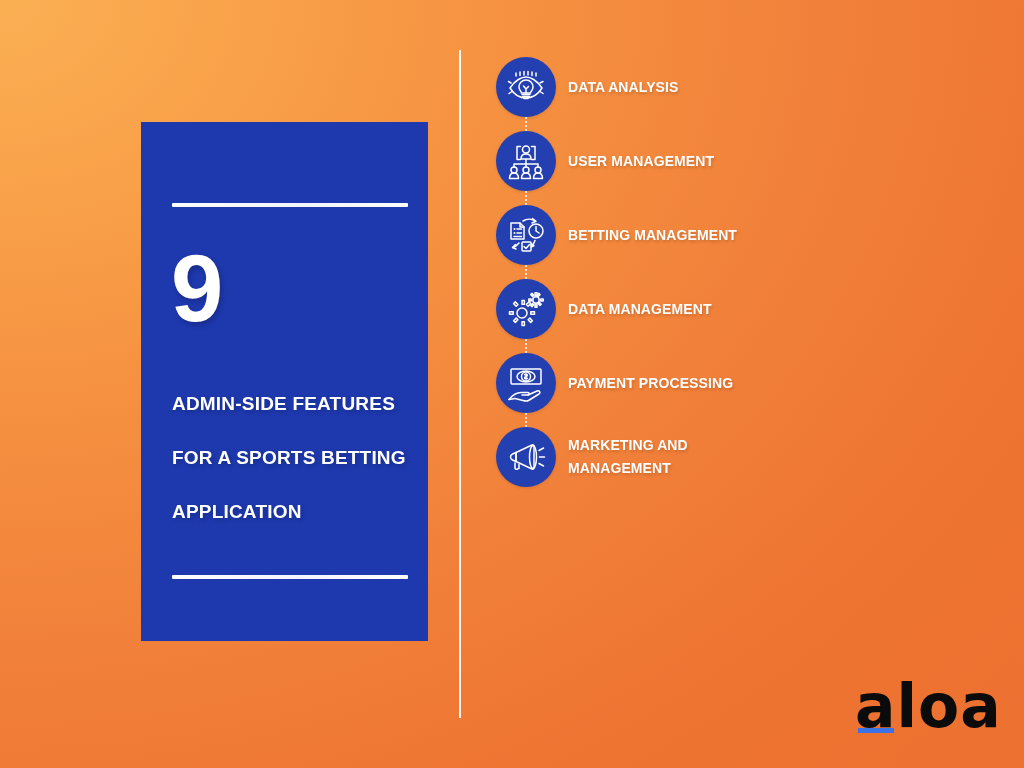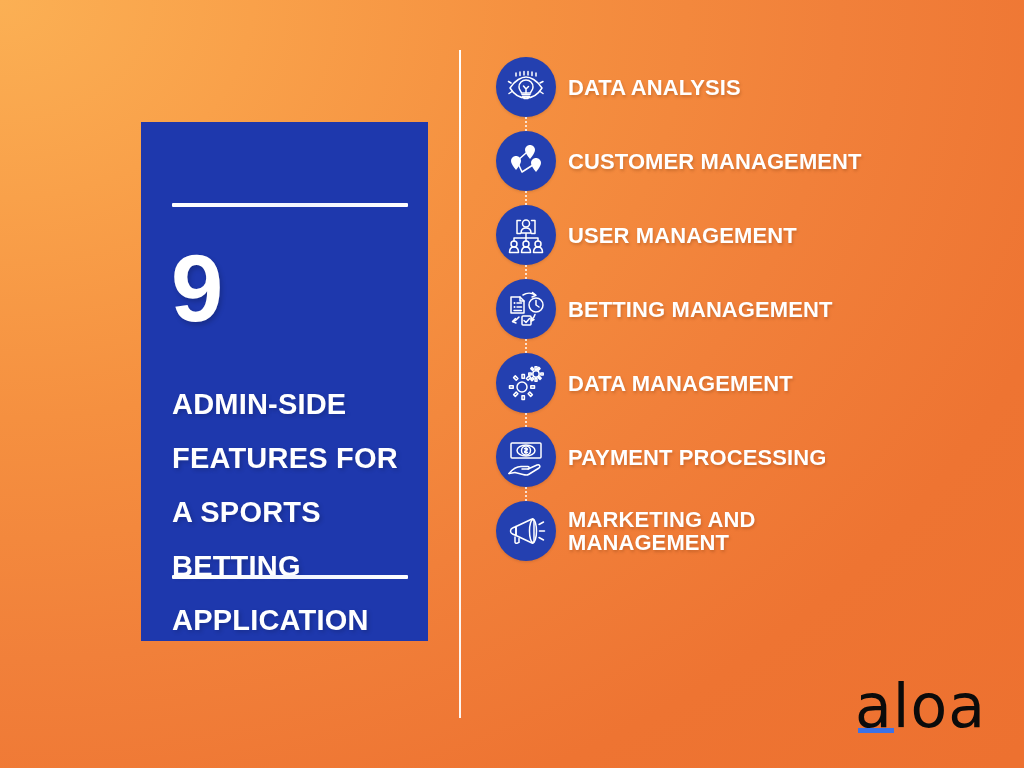--- a/index.html
+++ b/index.html
@@ -54,21 +54,21 @@
     line-height: 0.95;
     letter-spacing: -1px;
     text-shadow: 2px 3px 5px rgba(0,0,0,0.20);
   }
 
   .panel-heading {
     position: absolute;
     left: 31px;
     top: 255px;
     width: 246px;
-    font-size: 29px;
+    font-size: 19px;
     font-weight: bold;
     color: #ffffff;
     line-height: 54px;
     letter-spacing: 0.2px;
     text-shadow: 2px 2px 4px rgba(0,0,0,0.18);
   }
 
   
   .divider {
     position: absolute;
@@ -141,40 +141,40 @@
     stroke: none;
   }
 
   .feature-label {
     position: absolute;
     left: 72px;
     top: 0;
     height: 60px;
     display: flex;
     align-items: center;
-    font-size: 22px;
+    font-size: 14px;
     font-weight: bold;
     color: #ffffff;
     letter-spacing: 0.1px;
     line-height: 23px;
     text-shadow: 1px 2px 3px rgba(120,55,15,0.30);
     white-space: pre-line;
   }
 
   
   .logo {
     position: absolute;
     left: 855px;
     top: 678px;
     width: 130px;
     height: 62px;
   }
   .logo-text {
     font-size: 60px;
-    font-weight: normal;
+    font-weight: bold;
     color: #0B0B0B;
     line-height: 56px;
     letter-spacing: 1px;
     font-family: "DejaVu Sans", sans-serif;
   }
   .logo-underline {
     position: absolute;
     left: 3px;
     top: 50px;
     width: 36px;
@@ -204,35 +204,20 @@
         <path d="M16 27.5 L24 27.5 M16.5 29.5 L23.5 29.5 M18 31.5 L22 31.5"></path>
         <path d="M20 22 L20 26 M20 22 L17.5 19 M20 22 L22.5 19.5"></path>
         <path d="M10 6 L10 9 M14 5 L14 8.5 M18 4.5 L18 8 M22 4.5 L22 8 M26 5 L26 8.5 M30 6 L30 9"></path>
         <path d="M5 16 L2.5 14.5 M6 24.5 L3 26.5 M34 16 L37 14.5 M34 24.5 L37 26.5"></path>
       </svg>
     </div>
     <div class="feature-label">DATA ANALYSIS</div>
     <div class="connector"></div>
   </div>
 
-  <div class="feature-row">
-    <div class="icon-badge">
-      <svg viewBox="0 0 40 40">
-        <path d="M11 20 L24 8.5 M11 20 L16 31 M16 31 L30 22"></path>
-        <path class="solid" d="M24 4 C21.2 4 19 6.2 19 9 C19 12.4 24 18 24 18 C24 18 29 12.4 29 9 C29 6.2 26.8 4 24 4 Z"></path>
-        <circle cx="24" cy="9" r="2" fill="#2440B0" stroke="none"></circle>
-        <path class="solid" d="M10 15 C7.2 15 5 17.2 5 20 C5 23.4 10 29 10 29 C10 29 15 23.4 15 20 C15 17.2 12.8 15 10 15 Z"></path>
-        <circle cx="10" cy="20" r="2" fill="#2440B0" stroke="none"></circle>
-        <path class="solid" d="M30 17 C27.2 17 25 19.2 25 22 C25 25.4 30 31 30 31 C30 31 35 25.4 35 22 C35 19.2 32.8 17 30 17 Z"></path>
-        <circle cx="30" cy="22" r="2" fill="#2440B0" stroke="none"></circle>
-      </svg>
-    </div>
-    <div class="feature-label">CUSTOMER MANAGEMENT</div>
-    <div class="connector"></div>
-  </div>
 
 
 
   <div class="feature-row">
     <div class="icon-badge">
       <svg viewBox="0 0 40 40">
         <circle cx="20" cy="8.5" r="3.5"></circle>
         <path d="M15 18 C15 14.6 17.2 13 20 13 C22.8 13 25 14.6 25 18 Z"></path>
         <path d="M11 5.5 L11 18.5 M29 5.5 L29 18.5 M11 5.5 L14.5 5.5 M29 5.5 L25.5 5.5 M11 18.5 L14.5 18.5 M29 18.5 L25.5 18.5"></path>
         <path d="M20 18.5 L20 22.5 M8 26 L8 23 L32 23 L32 26 M20 23 L20 26"></path>

